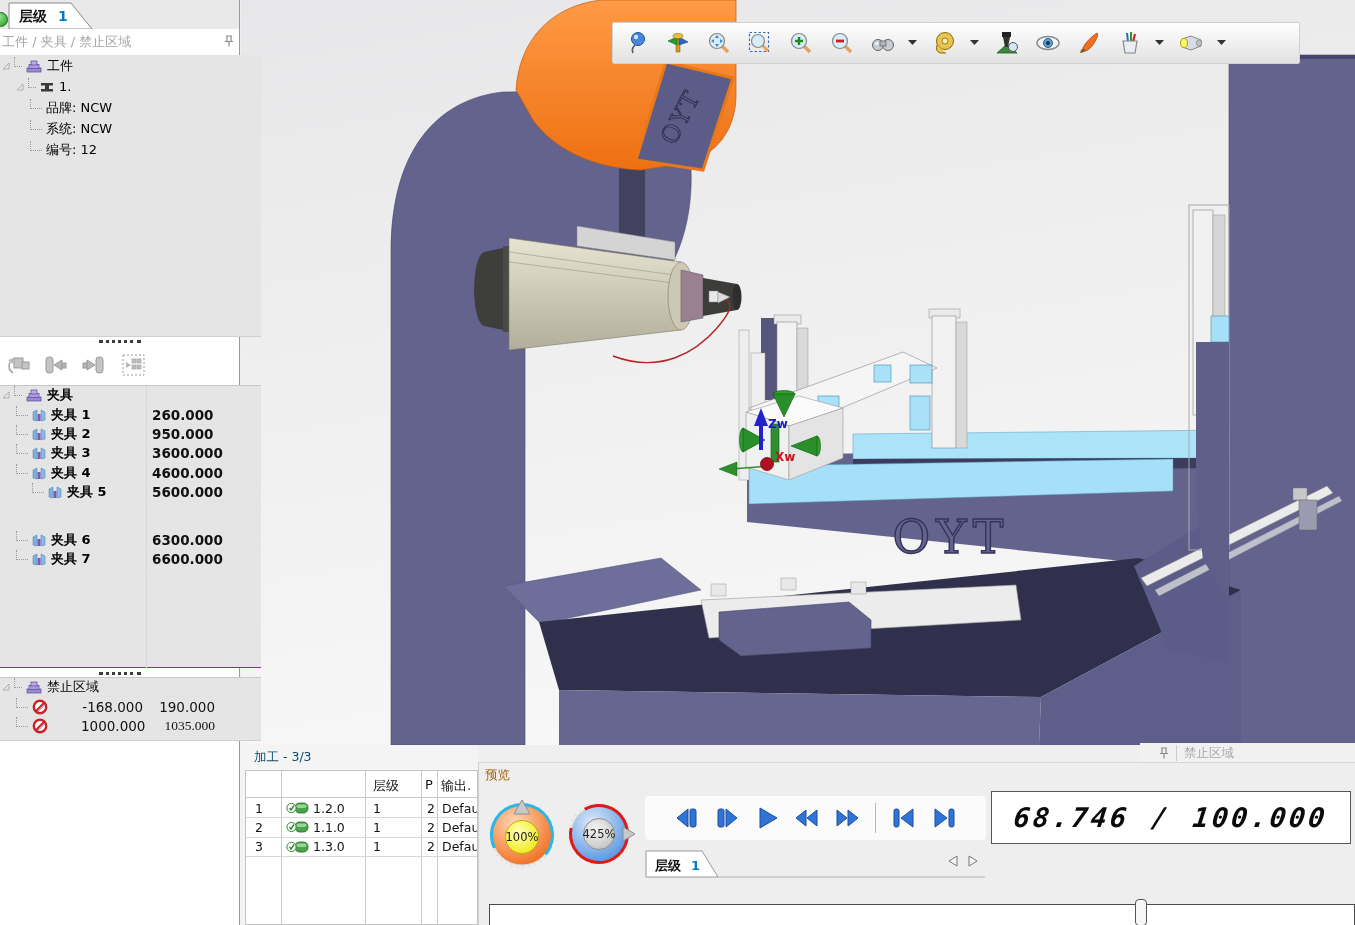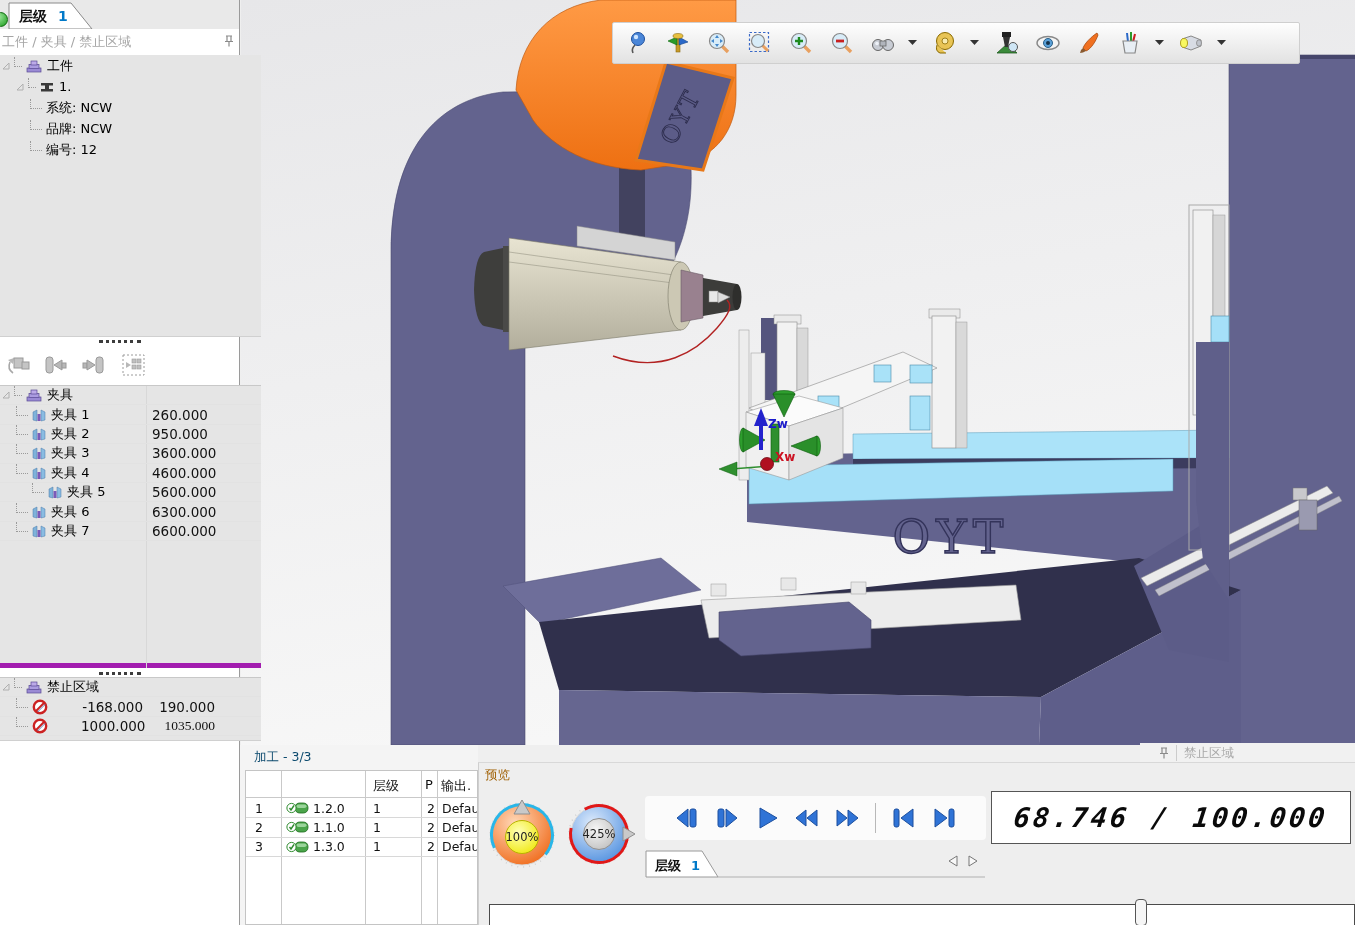--- a/index.html
+++ b/index.html
@@ -30,21 +30,21 @@
   .tlabel { font-size:13px; color:#000; }
 
   .splitter { position:absolute; left:0; width:239px; height:7px; display:flex;
     align-items:center; justify-content:center; cursor:row-resize; }
   .splitter .dots { width:42px; border-top:3px dotted #3c3c3c; height:0; }
 
   #lp-toolbar { position:absolute; left:0; top:345px; width:239px; height:39px; display:flex;
     align-items:center; }
   .lp-tool { width:37px; height:32px; display:flex; align-items:center; justify-content:center; }
 
-  #fx-box { top:385px; height:283px; border-top:1px solid #c8c8c8; border-bottom:5px solid #a21caf; }
+  #fx-box { top:385px; height:283px; border-top:1px solid #c8c8c8; border-bottom:1px solid #a21caf;font-weight:bold; }
   #fx-divider { position:absolute; left:146px; top:0; width:1px; height:282px; background:#d8d8d8; }
   .grid-row { position:relative; height:19.4px; display:flex; align-items:center;
     border-bottom:1px solid #e2e2e2; white-space:nowrap; }
   .grid-row .val { position:absolute; left:152px; font-size:13.5px; }
   #fb-box { top:677px; height:64px; border-top:1px solid #c8c8c8; border-bottom:1px solid #d0d0d0; }
   .fb-num { position:absolute; width:62px; text-align:right; font-size:13.5px; }
 
   
   #viewport { position:absolute; left:241px; top:0; width:1114px; height:745px; }
   #vp-toolbar { position:absolute; left:371px; top:22px; width:688px; height:42px;
@@ -371,25 +371,25 @@
           <polygon points="1,7 7,7 7,1" fill="none" stroke="#b0b0b0"></polygon>
         </svg>
       <span class="branch" style="width:8px;"></span>
       <svg class="ticon" width="14" height="12">
         <polygon points="1,2 13,2 13,4.5 9,4.5 9,8 13,8 13,10.5 1,10.5 1,8 5,8 5,4.5 1,4.5" fill="#3a3a3a"></polygon>
       </svg>
       <span class="tlabel">1.</span>
     </div>
     <div class="trow" style="padding-left:30px;">
       <span class="branch"></span>
+      <span class="tlabel">品牌: NCW</span>
+    </div>
+    <div class="trow" style="padding-left:30px;">
+      <span class="branch"></span>
       <span class="tlabel">系统: NCW</span>
-    </div>
-    <div class="trow" style="padding-left:30px;">
-      <span class="branch"></span>
-      <span class="tlabel">品牌: NCW</span>
     </div>
     <div class="trow" style="padding-left:30px;">
       <span class="branch"></span>
       <span class="tlabel">编号: 12</span>
     </div>
   </div>
 
   <div class="splitter" style="top:338px;">
       <div class="dots"></div>
     </div>
@@ -486,21 +486,21 @@
     <div class="grid-row" style="padding-left:32px;">
       <span class="branch"></span>
       <svg class="ticon" width="14" height="14">
           <polygon points="1,4 5,2 5,13 1,12" fill="#7fb2da" stroke="#4a7aa8" stroke-width="0.5"></polygon>
           <polygon points="9,2 13,4 13,12 9,13" fill="#8abce2" stroke="#4a7aa8" stroke-width="0.5"></polygon>
           <rect x="5.5" y="6" width="3" height="7" fill="#7a5ab8"></rect>
         </svg>
       <span class="tlabel">夹具 5</span>
       <span class="val">5600.000</span>
     </div>
-    <div class="grid-row" style="padding-left:16px;">
+    <div class="grid-row" style="padding-left:16px;margin-top:28px;">
       <span class="branch"></span>
       <svg class="ticon" width="14" height="14">
           <polygon points="1,4 5,2 5,13 1,12" fill="#7fb2da" stroke="#4a7aa8" stroke-width="0.5"></polygon>
           <polygon points="9,2 13,4 13,12 9,13" fill="#8abce2" stroke="#4a7aa8" stroke-width="0.5"></polygon>
           <rect x="5.5" y="6" width="3" height="7" fill="#7a5ab8"></rect>
         </svg>
       <span class="tlabel">夹具 6</span>
       <span class="val">6300.000</span>
     </div>
     <div class="grid-row" style="padding-left:16px;">

